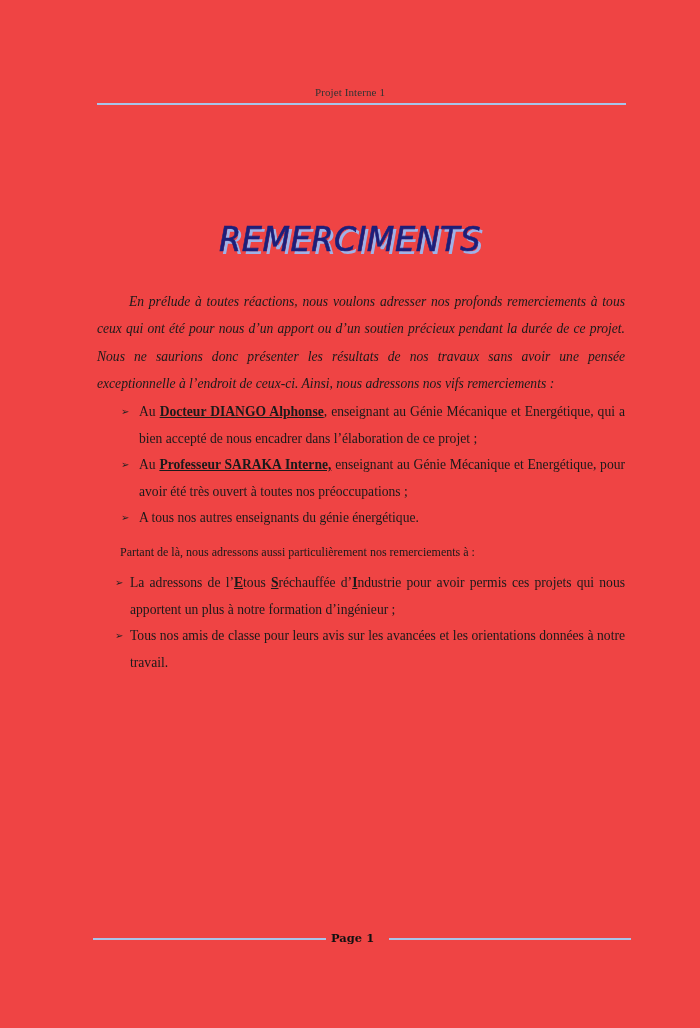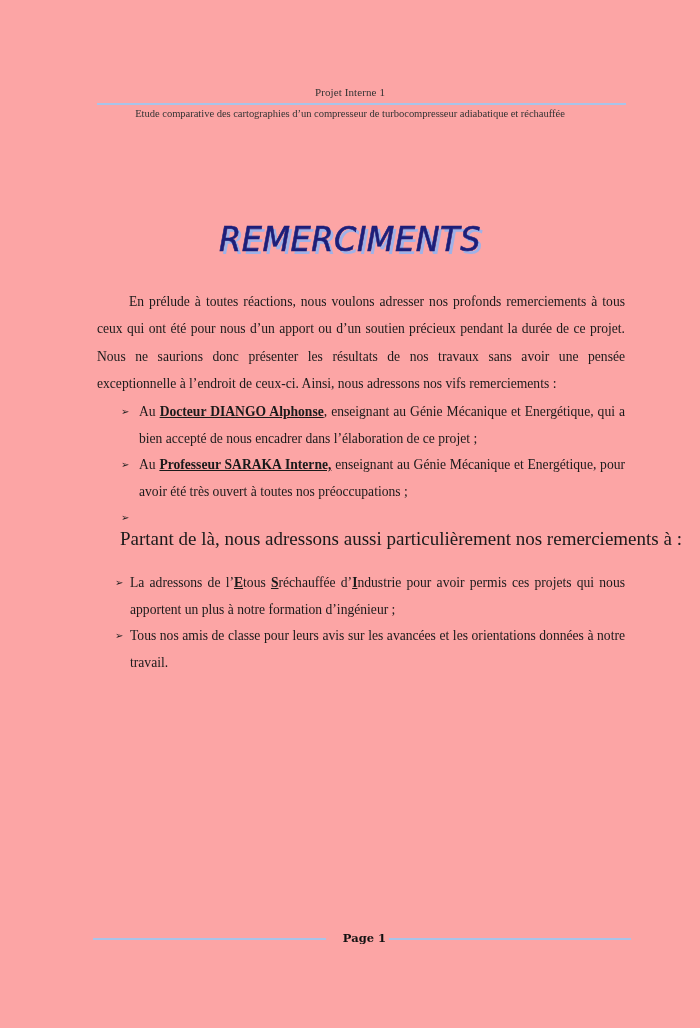--- a/index.html
+++ b/index.html
@@ -11,21 +11,21 @@
     }
     body {
       position: relative;
       font-family: "Liberation Serif", "DejaVu Serif", serif;
       color: #1a1a1a;
     }
     .page {
       position: absolute;
       left: 0; top: 0;
       width: 700px; height: 1028px;
-      background: #fca5a5;
+      background: #ef4444;
     }
     
     .header-title {
       position: absolute;
       left: 0; right: 0;
       top: 86px;
       text-align: center;
       font-size: 11px;
       color: #333;
       letter-spacing: 0.1px;
@@ -71,20 +71,21 @@
       left: 97px;
       width: 528px;
       font-size: 13.6px;
       line-height: 27.3px;
       color: #1a1a1a;
     }
     .intro {
       top: 288px;
       text-align: justify;
       text-indent: 32px;
+      font-style: italic;
     }
     .bullets {
       position: absolute;
       list-style: none;
       font-size: 13.6px;
       line-height: 26.5px;
       color: #1a1a1a;
     }
     .bullets-1 {
       left: 121px;
@@ -114,22 +115,22 @@
       font-family: "DejaVu Sans", sans-serif;
       font-size: 10px;
       color: #222;
     }
     .bullets-2 .bullet-arrow { font-size: 10px; }
     .bold { font-weight: bold; text-decoration: underline; }
 
     .transition {
       position: absolute;
       left: 120px;
-      top: 525px;
-      font-size: 19px;
+      top: 539px;
+      font-size: 12px;
       line-height: 27px;
       color: #1a1a1a;
     }
 
     
     .footer-rule-left {
       position: absolute;
       left: 93px;
       width: 233px;
       top: 938px;
@@ -142,51 +143,51 @@
       width: 242px;
       top: 938px;
       height: 2px;
       background: #a9c4ea;
     }
     .footer-page {
       position: absolute;
       left: 331px;
       width: 55px;
       top: 931px;
-      text-align: right;
+      text-align: left;
       font-family: "DejaVu Serif", serif;
       font-weight: bold;
       font-size: 11.5px;
       color: #111;
     }
   </style>
 </head>
 <body>
 
 <div class="page">
 
   <div class="header-title">Projet Interne 1</div>
   <div class="header-rule"></div>
-  <div class="header-subtitle">Etude comparative des cartographies d’un compresseur de turbocompresseur adiabatique et réchauffée</div>
 
   <h1 class="title">REMERCIMENTS</h1>
 
   <p class="body-text intro">En prélude à toutes réactions, nous voulons adresser nos profonds remerciements à tous ceux qui ont été pour nous d’un apport ou d’un soutien précieux pendant la durée de ce projet. Nous ne saurions donc présenter les résultats de nos travaux sans avoir une pensée exceptionnelle à l’endroit de ceux-ci. Ainsi, nous adressons nos vifs remerciements :</p>
 
   <ul class="bullets bullets-1">
     <li class="bullet-item">
       <span class="bullet-arrow">➢</span>
       <span>Au </span><span class="bold">Docteur DIANGO Alphonse</span><span>, enseignant au Génie Mécanique et Energétique, qui a bien accepté de nous encadrer dans l’élaboration de ce projet ;</span>
     </li>
     <li class="bullet-item">
       <span class="bullet-arrow">➢</span>
       <span>Au </span><span class="bold">Professeur SARAKA Interne,</span><span> enseignant au Génie Mécanique et Energétique, pour avoir été très ouvert à toutes nos préoccupations ;</span>
     </li>
     <li class="bullet-item">
       <span class="bullet-arrow">➢</span>
+      <span>A tous nos autres enseignants du génie énergétique.</span>
     </li>
   </ul>
 
   <p class="transition">Partant de là, nous adressons aussi particulièrement nos remerciements à :</p>
 
   <ul class="bullets bullets-2">
     <li class="bullet-item">
       <span class="bullet-arrow">➢</span>
       <span>La adressons de l’</span><span class="bold">E</span><span>tous </span><span class="bold">S</span><span>réchauffée d’</span><span class="bold">I</span><span>ndustrie pour avoir permis ces projets qui nous apportent un plus à notre formation d’ingénieur ;</span>
     </li>

